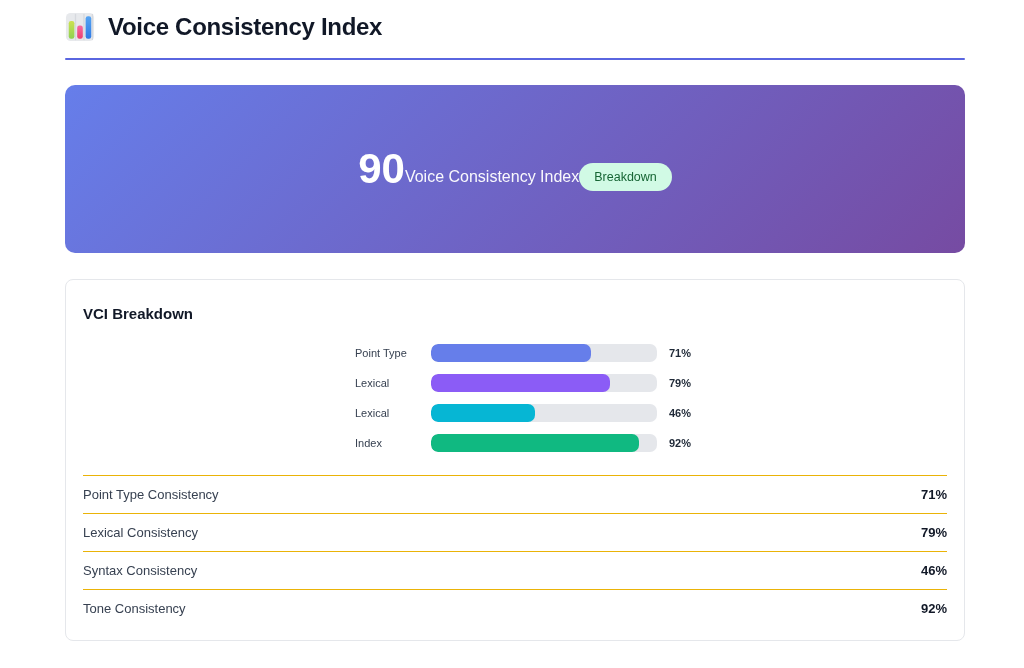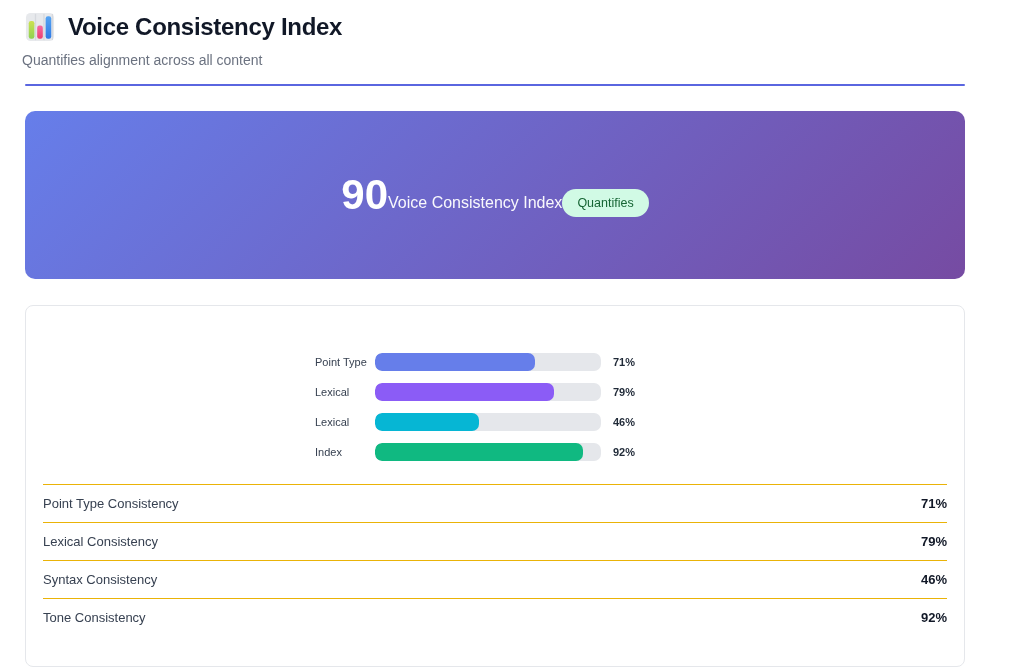--- a/index.html
+++ b/index.html
@@ -2,21 +2,21 @@
 <html><head>
 <meta charset="utf-8">
 <style>
   * { box-sizing: border-box; margin: 0; padding: 0; }
   html, body { width: 1024px; height: 668px; overflow: hidden; }
   body {
     background: #ffffff;
     font-family: "Liberation Sans", sans-serif;
     color: #111827;
   }
-  .page { padding: 12px 59px 0 25px; }
+  .page { padding: 12px 59px 0 65px; }
 
   
   .header-row { display: flex; align-items: center; gap: 13px; }
   .emoji-icon { width: 30px; height: 30px; flex: 0 0 auto; }
   .emoji-icon svg { display: block; }
   .page-title { font-size: 24px; font-weight: 700; color: #111827; letter-spacing: -0.3px; }
   .subtitle { margin-top: 10px; margin-left: -3px; font-size: 14px; color: #6b7280; }
   .divider { margin-top: 16px; height: 2px; border-radius: 1px; background: #5a66e0; }
 
   
@@ -36,21 +36,21 @@
   .card {
     margin-top: 26px; height: 362px;
     background: #ffffff; border: 1px solid #e5e7eb; border-radius: 8px;
     padding: 25px 17px 15px;
   }
   .card-title { font-size: 15px; font-weight: 700; color: #111827; }
 
   
   .chart { margin-top: 16px; }
   .chart-row { display: flex; align-items: center; height: 30px; }
-  .chart-label { margin-left: 272px; width: 60px; font-size: 11px; color: #374151; }
+  .chart-label { margin-left: 272px; width: 76px; font-size: 11px; color: #374151; }
   .chart-track { width: 226px; height: 18px; border-radius: 7px; background: #e5e7eb; overflow: hidden; }
   .chart-fill { height: 100%; border-radius: 7px; }
   .chart-value { margin-left: 12px; font-size: 11px; font-weight: 700; color: #1f2937; }
 
   
   .metric-list { margin-top: 17px; }
   .metric-row {
     display: flex; justify-content: space-between; align-items: center;
     height: 38px; border-top: 1px solid #eab308; font-size: 13px;
   }
@@ -83,30 +83,30 @@
         <rect x="10.5" y="2" width="1.4" height="28" fill="#d6d9de"></rect>
         <rect x="19.5" y="2" width="1.4" height="28" fill="#d6d9de"></rect>
         <rect x="28.5" y="2" width="1.4" height="28" fill="#d6d9de"></rect>
         <rect x="4" y="9.5" width="6" height="19" rx="2.4" fill="url(#g-lime)"></rect>
         <rect x="13" y="14.5" width="6" height="14" rx="2.4" fill="url(#g-pink)"></rect>
         <rect x="22" y="4.5" width="6" height="24" rx="2.4" fill="url(#g-blue)"></rect>
       </svg>
     </span>
     <h1 class="page-title">Voice Consistency Index</h1>
   </div>
-  <div class="subtitle">Quantifies alignment across all content</div>
   <div class="divider" style="background: rgb(90, 102, 224);"></div>
 
   <div class="hero" style="background: linear-gradient(135deg, rgb(102, 126, 234) 0%, rgb(118, 75, 162) 100%);">
     <div class="hero-score">90</div>
     <div class="hero-label">Voice Consistency Index</div>
-    <div class="hero-badge" style="background: rgb(209, 250, 229); color: rgb(22, 101, 52);">Quantifies</div>
+    <div class="hero-badge" style="background: rgb(209, 250, 229); color: rgb(22, 101, 52);">Breakdown</div>
   </div>
 
   <div class="card">
+    <div class="card-title">VCI Breakdown</div>
 
     <div class="chart">
   <div class="chart-row">
     <div class="chart-label">Point Type</div>
     <div class="chart-track" style="background: rgb(229, 231, 235);">
       <div class="chart-fill" style="width: 71%; background: rgb(102, 126, 234);"></div>
     </div>
     <div class="chart-value">71%</div>
   </div>
 

